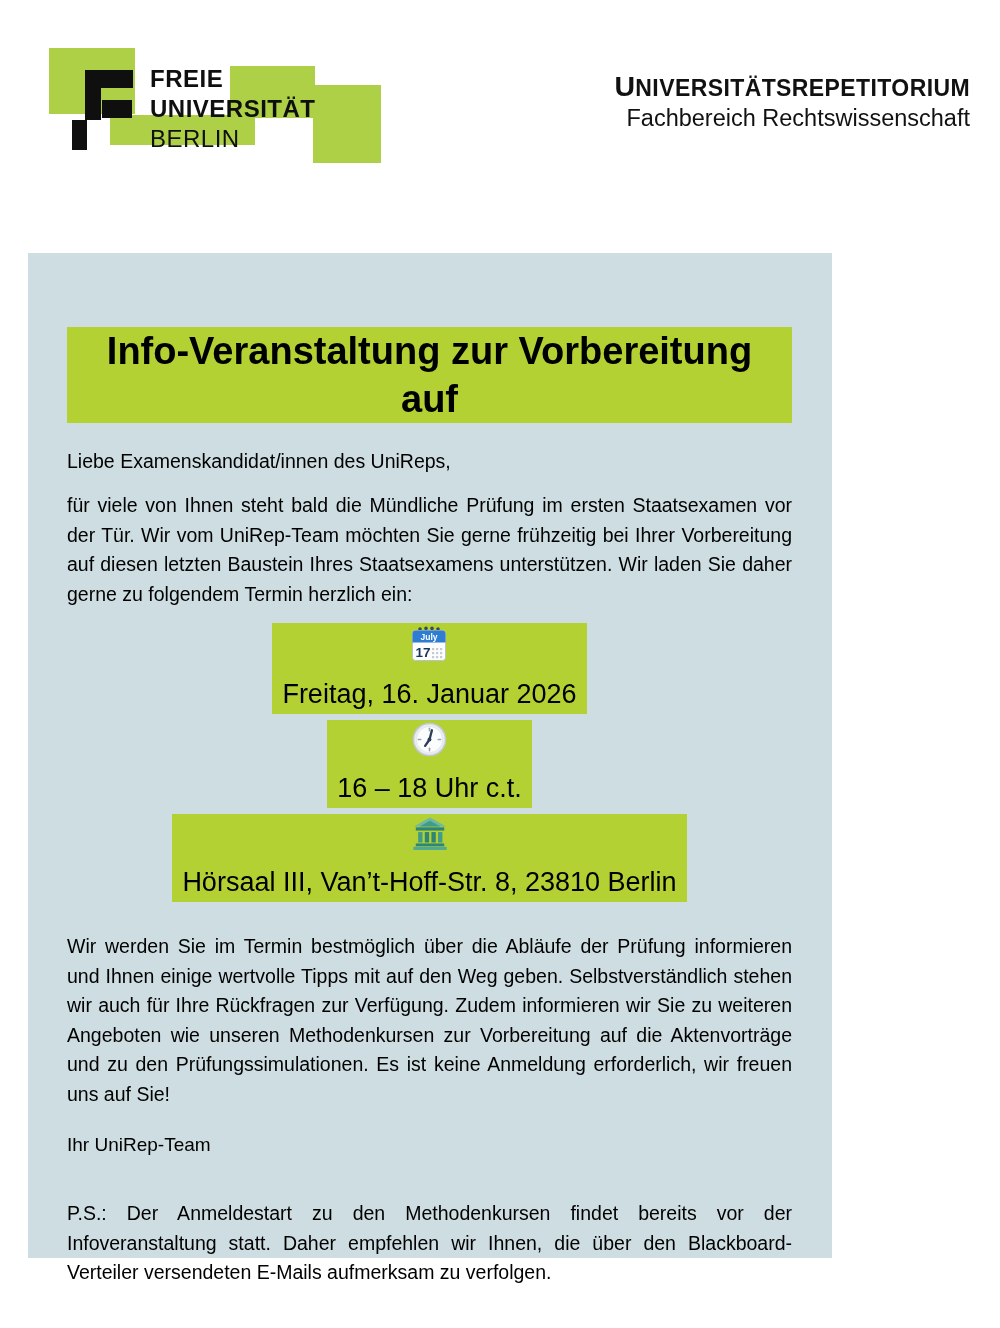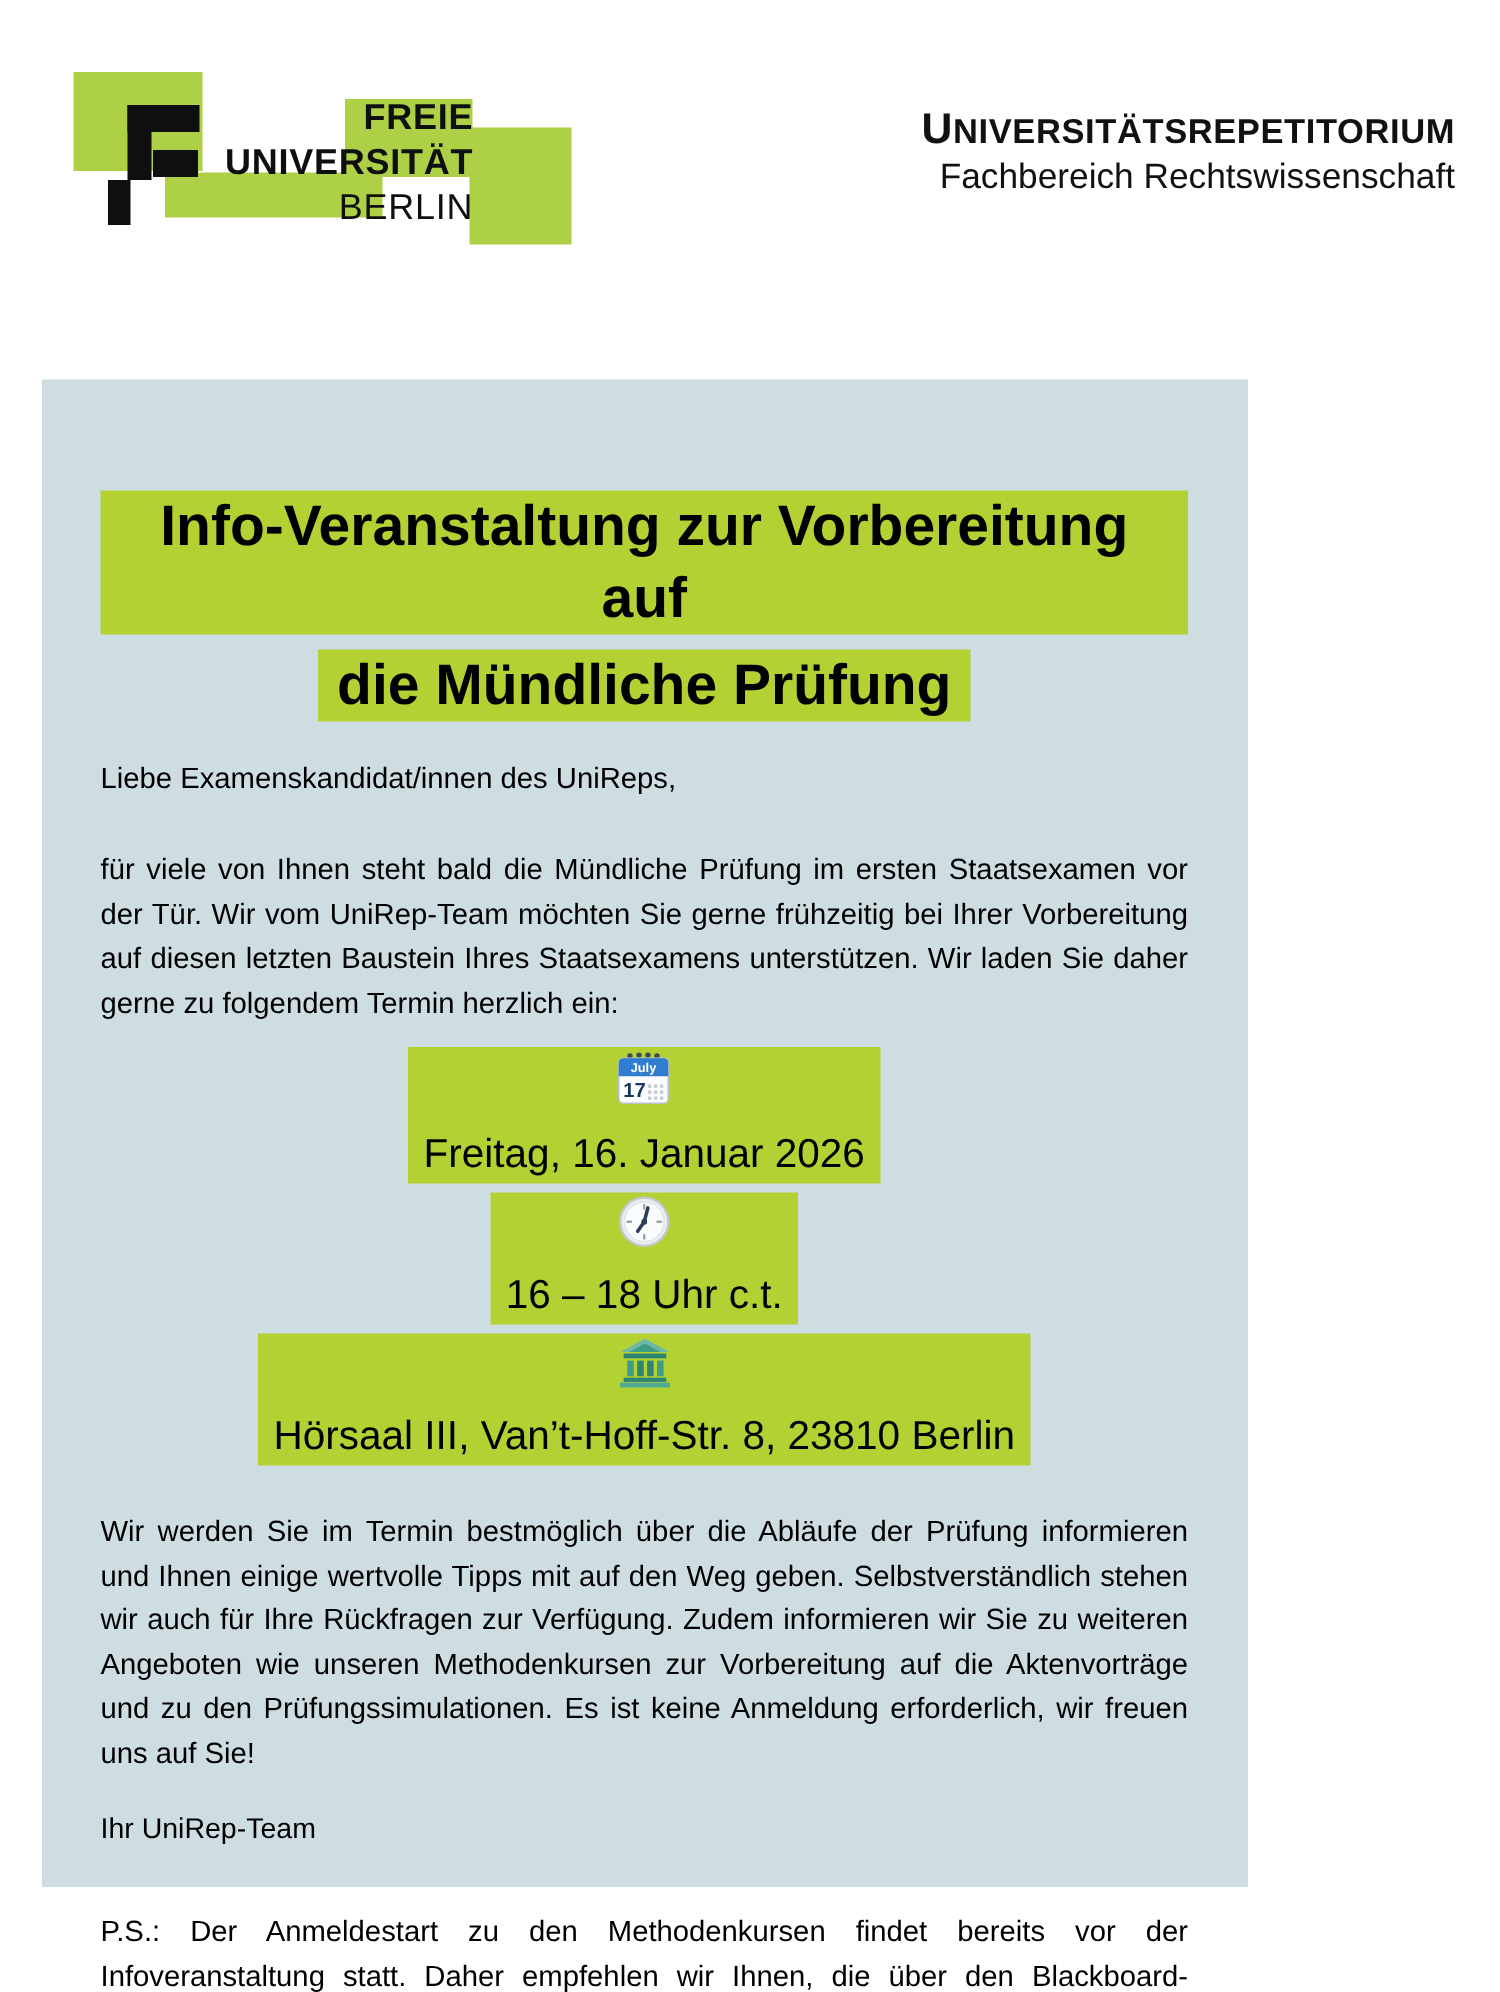--- a/index.html
+++ b/index.html
@@ -19,21 +19,21 @@
   .g-b { left: 182px; top: 26px; width: 85px;  height: 52px; }
   .g-c { left: 265px; top: 45px; width: 68px;  height: 78px; }
   .g-d { left: 62px;  top: 75px; width: 145px; height: 30px; }
   .logo .blk { position: absolute; background: #0f0f0f; z-index: 2; }
   .f-top  { left: 37px; top: 30px; width: 48px; height: 18px; }
   .f-stem { left: 37px; top: 30px; width: 16px; height: 50px; }
   .f-mid  { left: 54px; top: 60px; width: 30px; height: 18px; }
   .f-leg  { left: 24px; top: 80px; width: 15px; height: 30px; }
   .logo-text {
     position: absolute; left: 102px; top: 24px; z-index: 3;
-    font-size: 24px; line-height: 30px; letter-spacing: 0.5px; color: #0f0f0f; text-align: right;
+    font-size: 24px; line-height: 30px; letter-spacing: 0.5px; color: #0f0f0f;
   }
   .logo-text .lt-bold { font-weight: bold; display: block; }
   .logo-text .lt-reg  { font-weight: normal; display: block; }
 
   .header-right {
     position: absolute; right: 30px; top: 72px;
     text-align: right; color: #111;
   }
   .dept-title { font-weight: bold; font-size: 23px; letter-spacing: 0.4px; line-height: 28px; }
   .dept-title .initial { font-size: 28.5px; }
@@ -48,21 +48,21 @@
   }
   .hl { background: var(--hl-green); }
 
   .doc-title { text-align: center; font-weight: bold; font-size: 38px; line-height: 48px; }
   .doc-title .title-line { display: inline-block; padding: 0 13px; margin-bottom: 10px; }
 
   .salutation { font-size: 19.5px; line-height: 24px; margin-top: 16px; }
 
   .body-text {
     font-size: 19.5px; line-height: 29.5px;
-    text-align: justify; margin-top: 35px;
+    text-align: justify; margin-top: 18px;
   }
 
   .event { margin-top: 14px; text-align: center; }
   .event-line { margin-bottom: 6px; }
   .event-line .ev {
     display: inline-flex; align-items: center; gap: 13px;
     font-size: 27px; line-height: 36px; padding: 2px 10px;
     white-space: nowrap;
     flex-direction: column;
   }
@@ -97,21 +97,20 @@
     <div class="header-right">
       <div class="dept-title"><span class="initial">U</span><span>NIVERSITÄTSREPETITORIUM</span></div>
       <div class="dept-sub">Fachbereich Rechtswissenschaft</div>
     </div>
   </header>
 
   <main class="panel">
 
     <h1 class="doc-title">
       <span class="hl title-line">Info-Veranstaltung zur Vorbereitung auf</span><br>
-      <span class="hl title-line">die Mündliche Prüfung</span>
     </h1>
 
     <p class="salutation">Liebe Examenskandidat/innen des UniReps,</p>
 
     <p class="body-text">für viele von Ihnen steht bald die Mündliche Prüfung im ersten Staatsexamen vor der Tür. Wir vom UniRep-Team möchten Sie gerne frühzeitig bei Ihrer Vorbereitung auf diesen letzten Baustein Ihres Staatsexamens unterstützen. Wir laden Sie daher gerne zu folgendem Termin herzlich ein:</p>
 
     <div class="event">
 
       <div class="event-line">
         <span class="hl ev">

